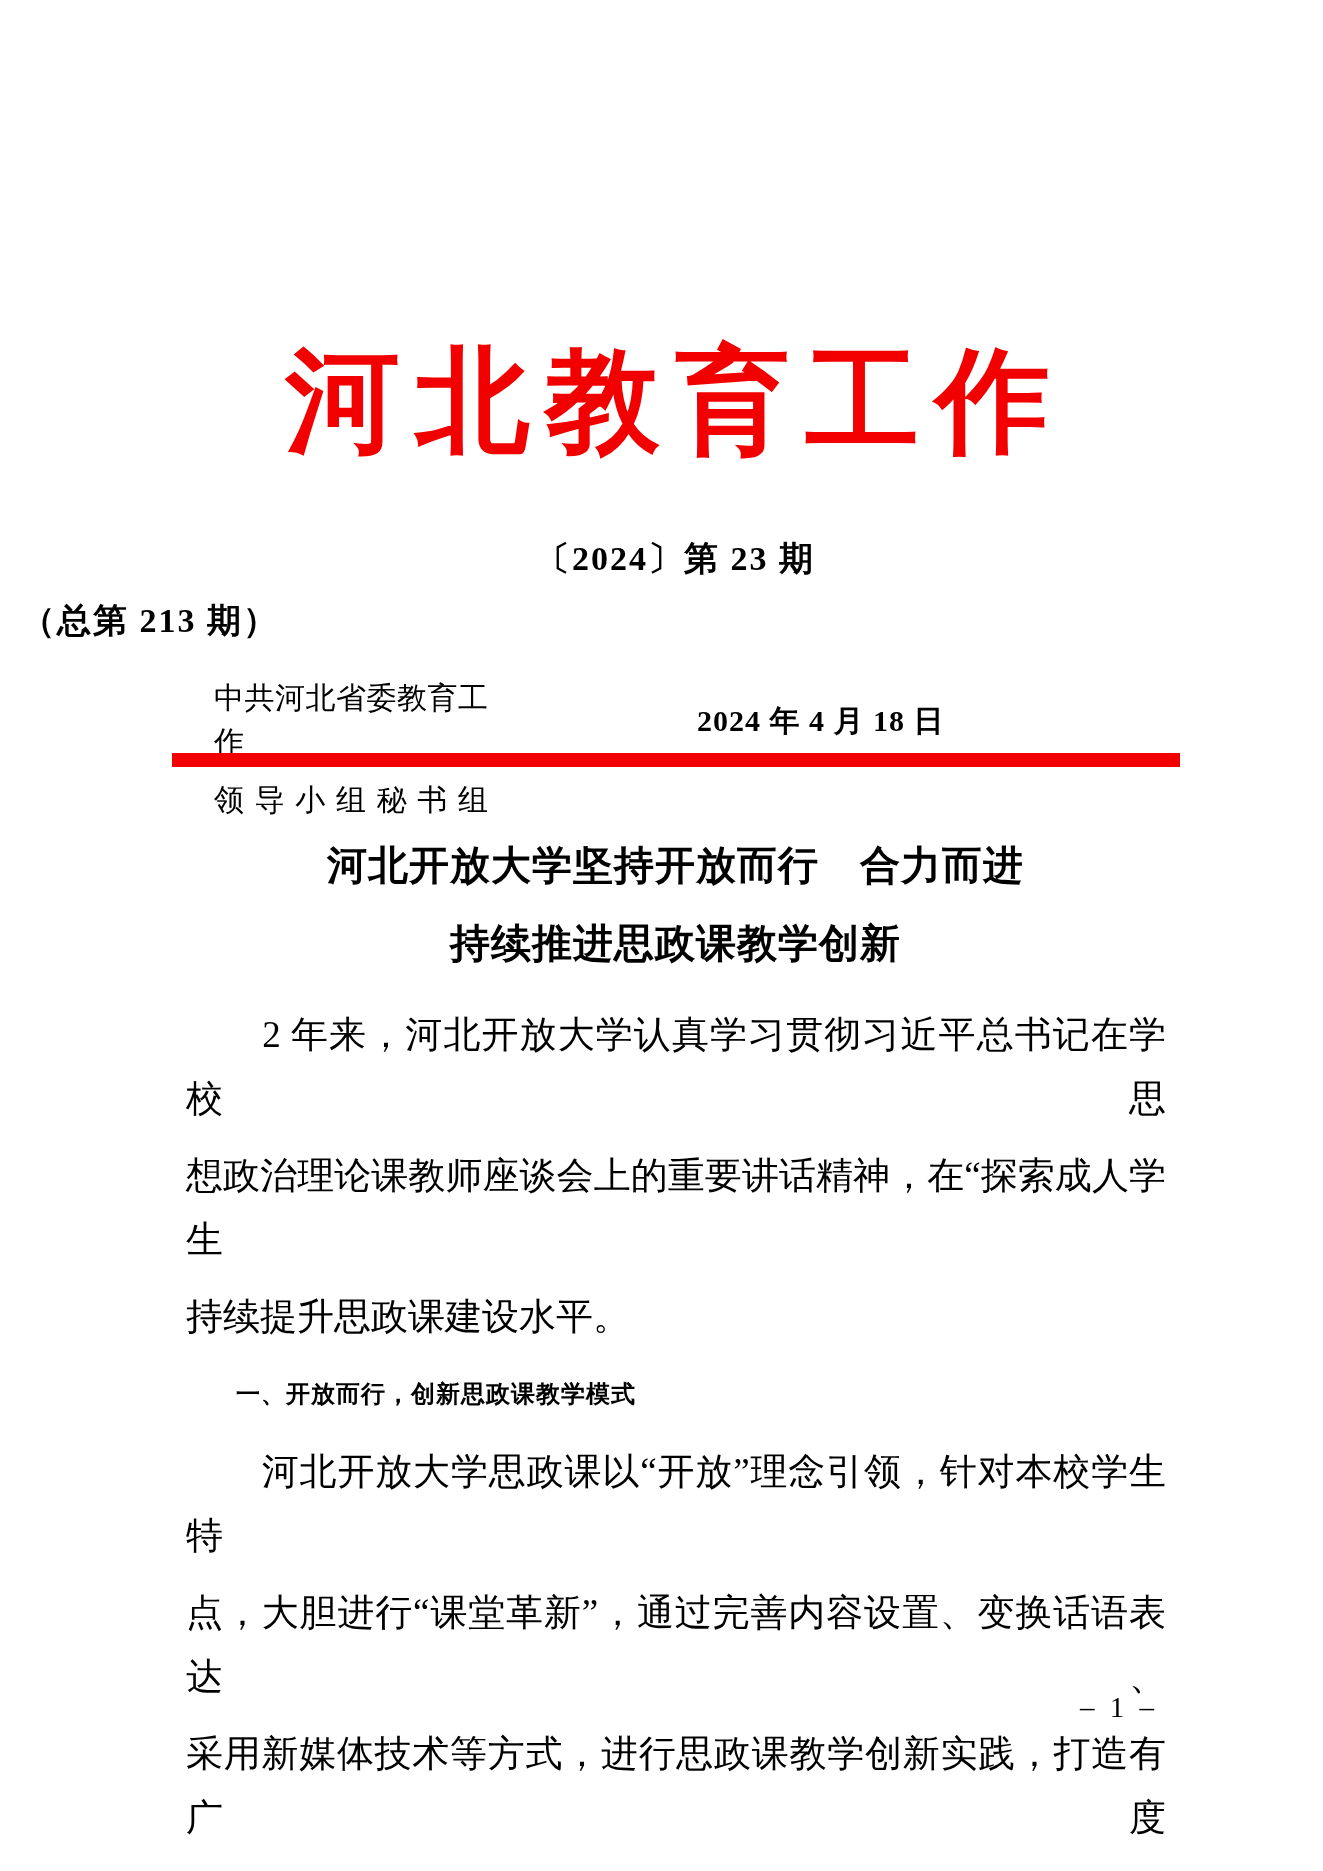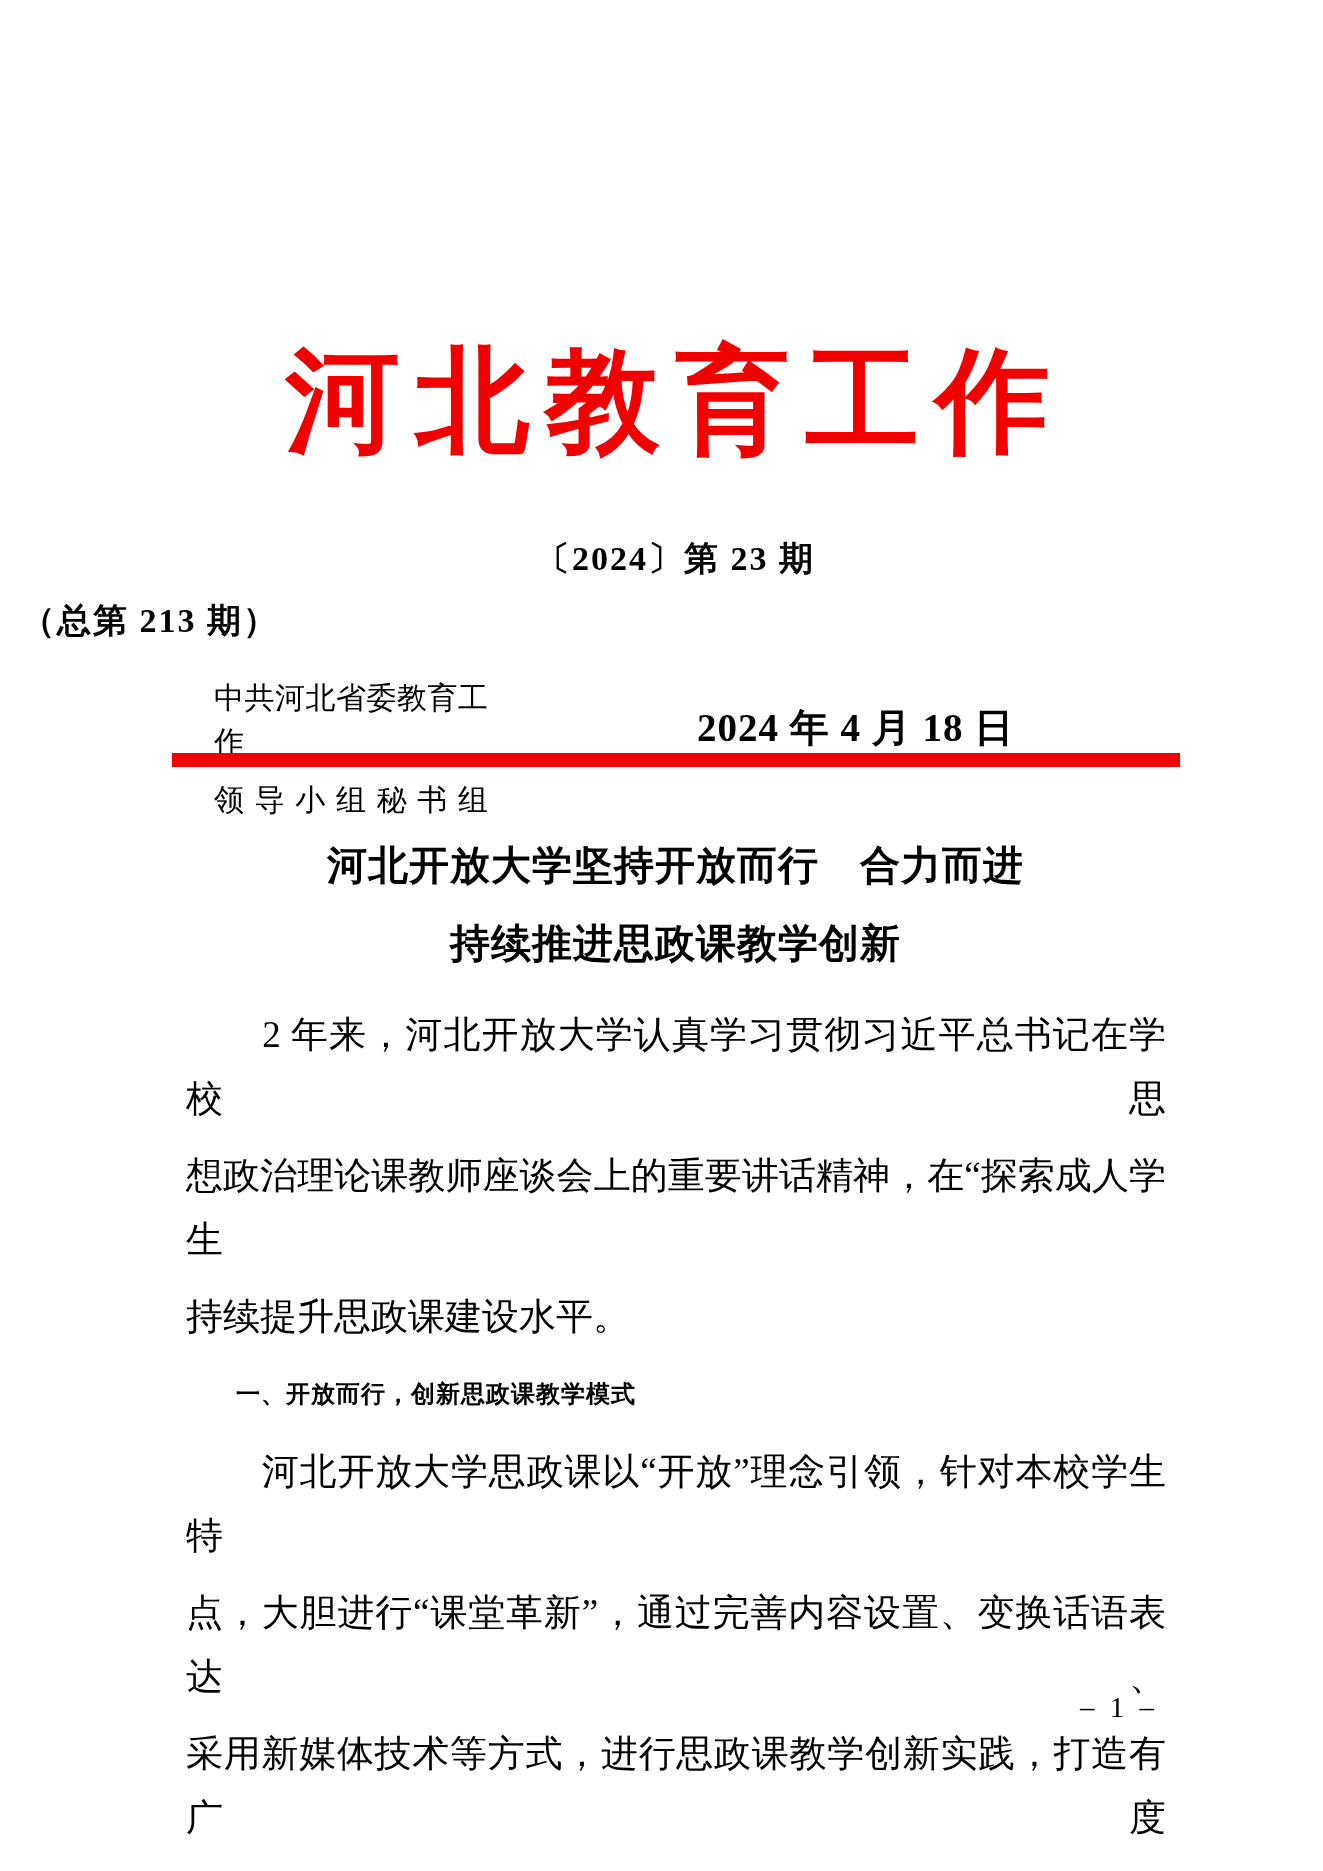--- a/index.html
+++ b/index.html
@@ -57,21 +57,21 @@
     font-weight: 400;
   }
   .publisher .jline {
     text-align: justify;
     text-align-last: justify;
     text-justify: inter-character;
   }
   .issue-date {
     position: absolute;
     top: 680px; left: 676px;
-    font-size: 39px;
+    font-size: 30px;
     font-weight: 700;
     letter-spacing: 1px;
     white-space: nowrap;
   }
 
   
   .red-rule {
     position: absolute;
     top: 739px; left: 158px;
     width: 1008px; height: 5px;

